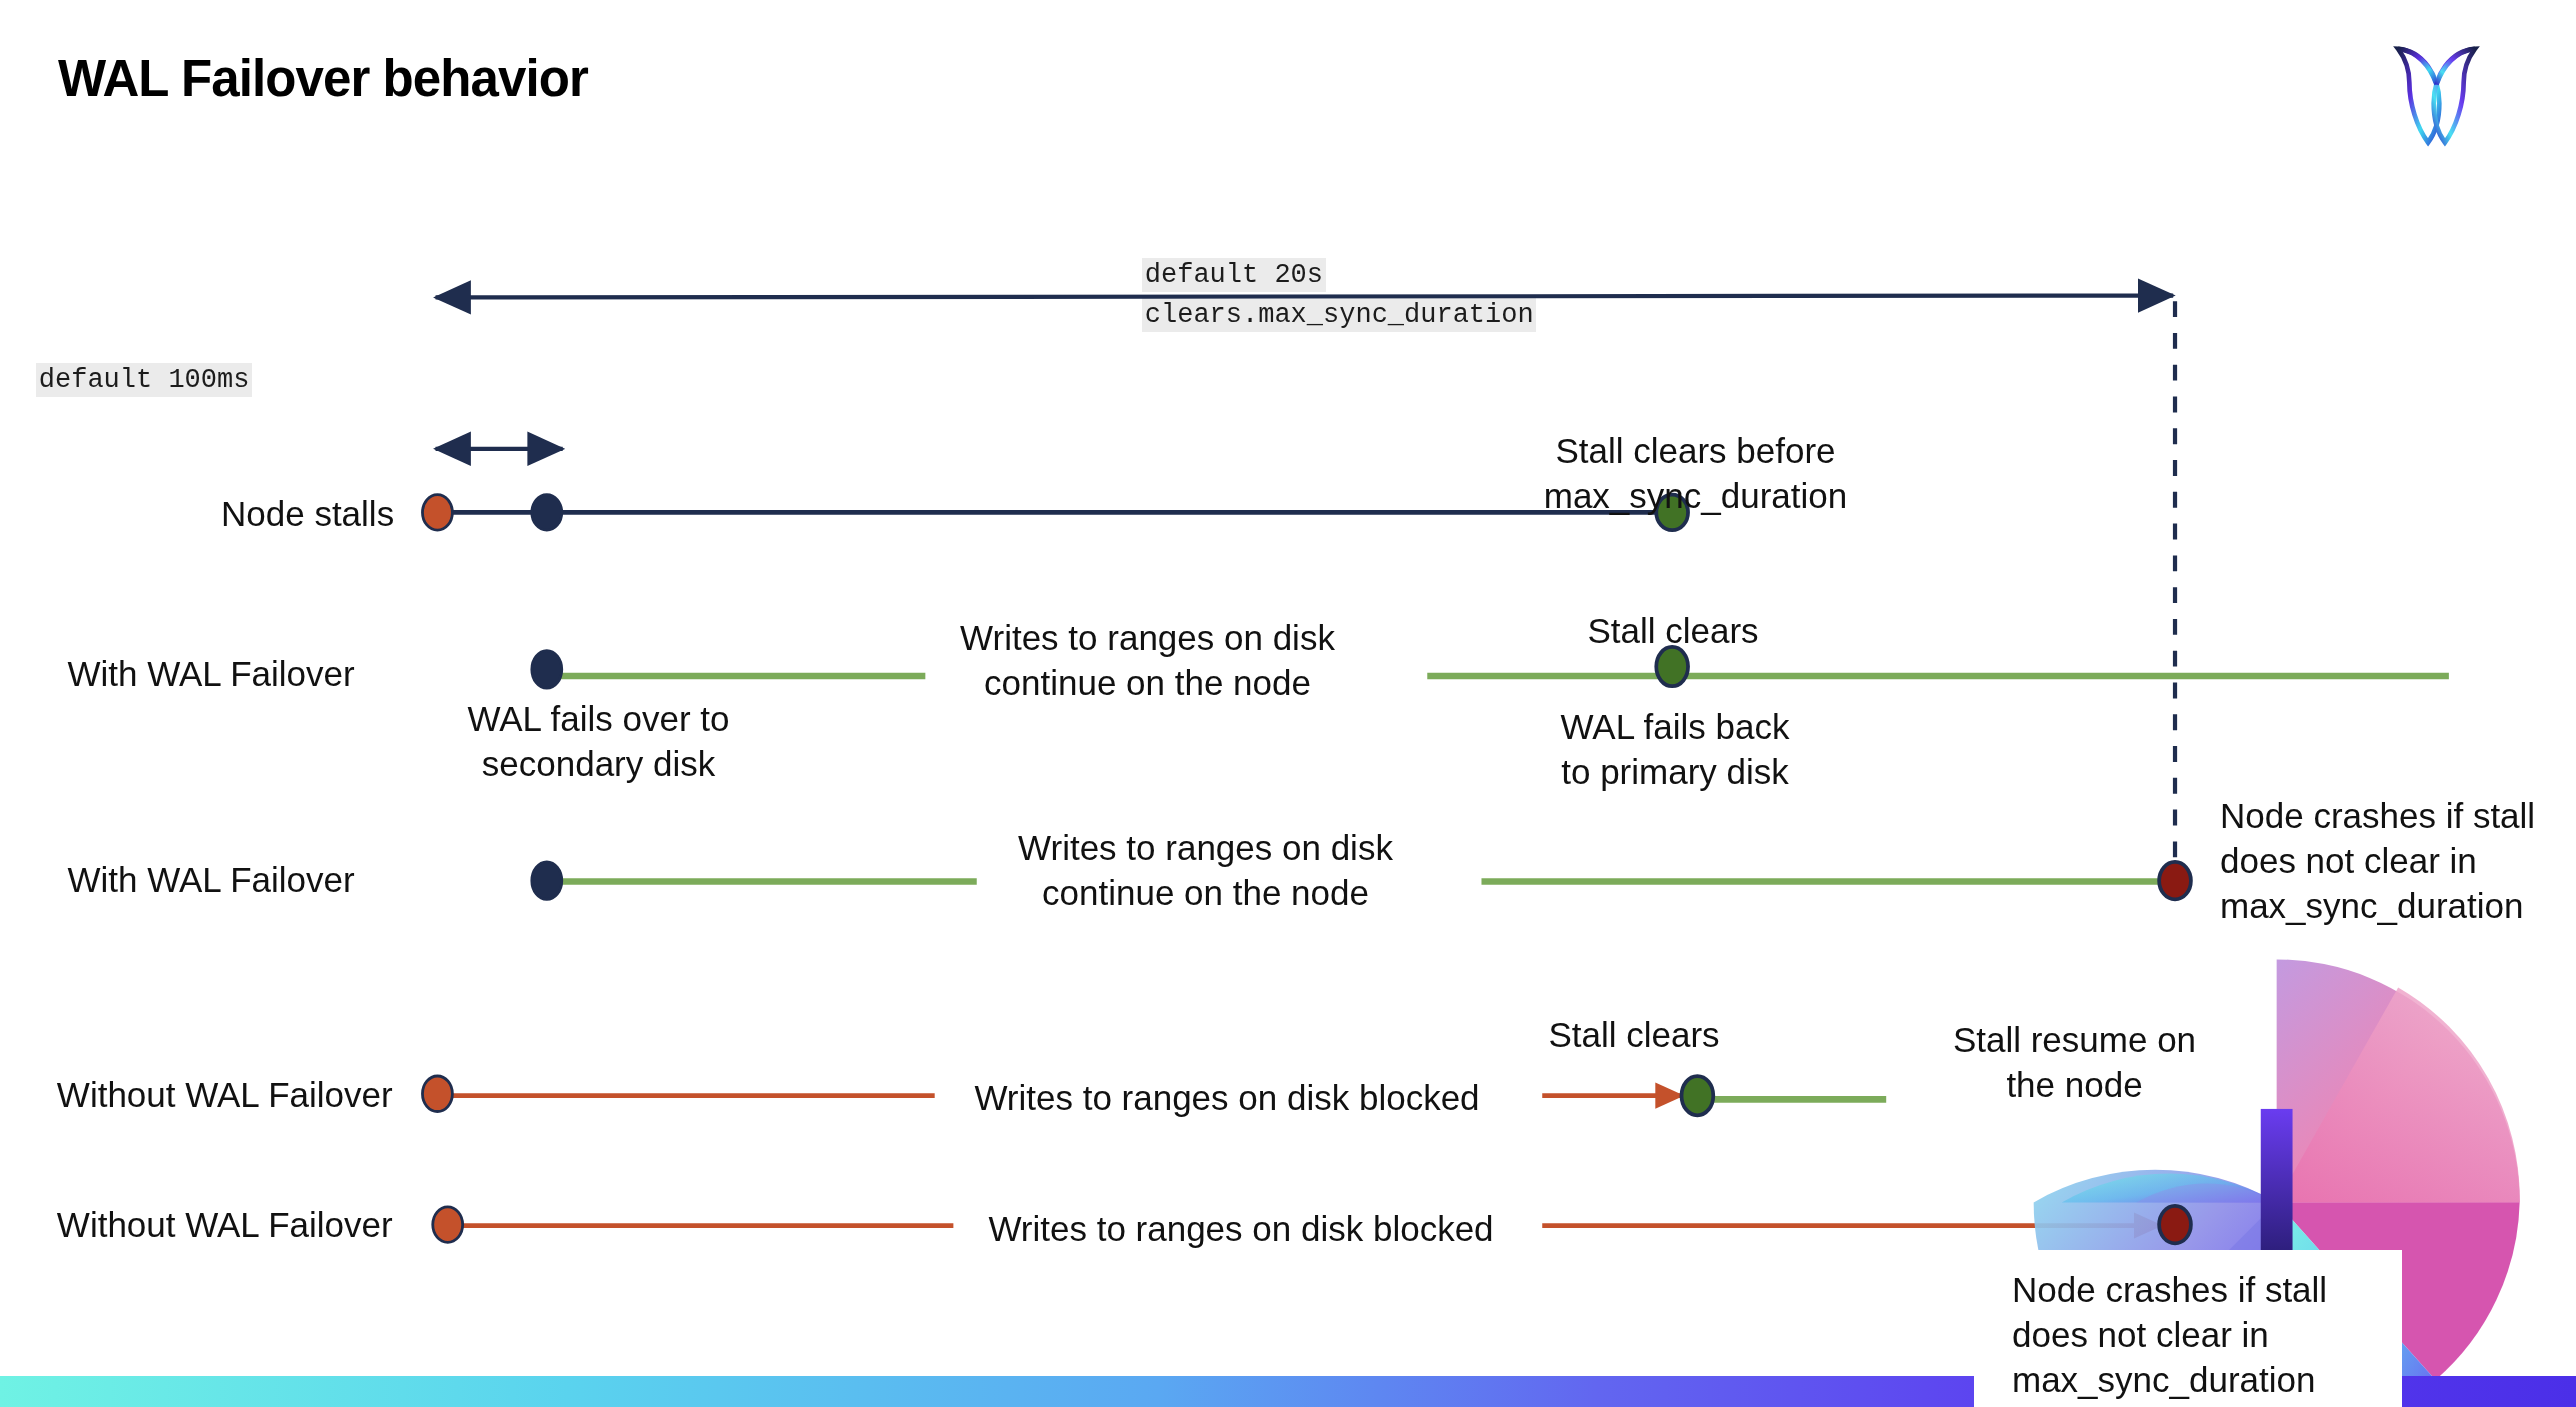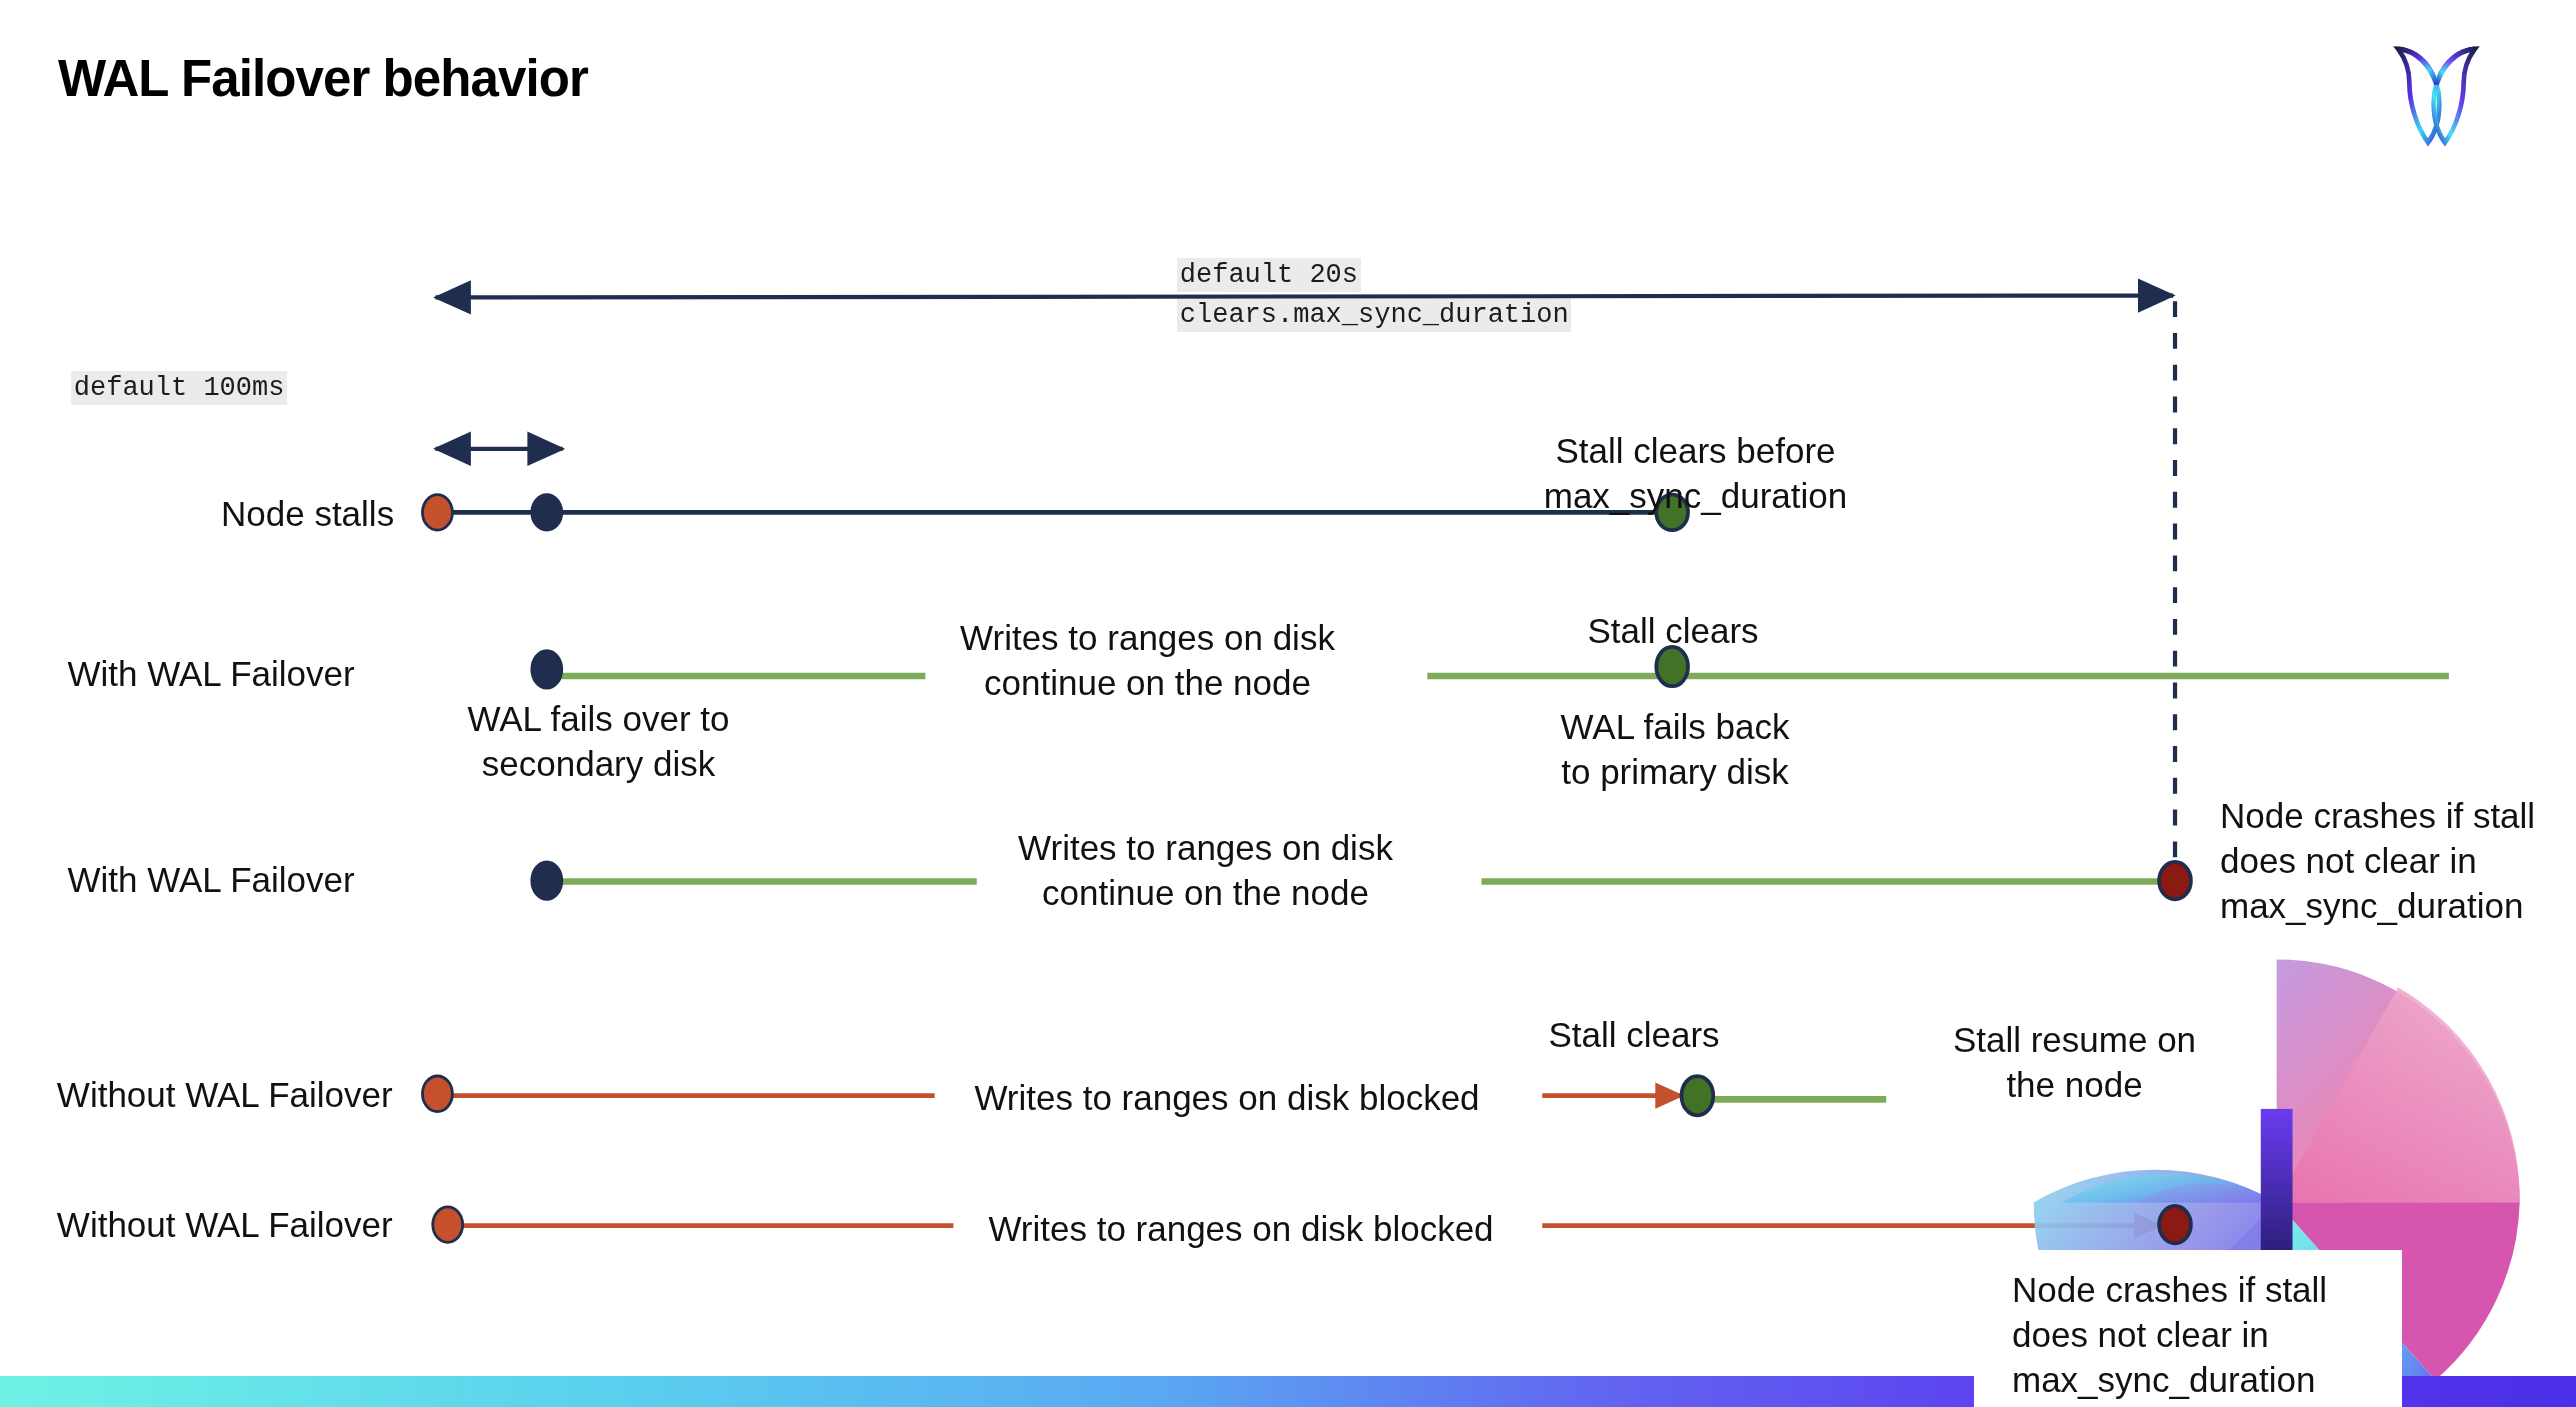--- a/index.html
+++ b/index.html
@@ -47,24 +47,23 @@
     position: absolute;
     font-family: "Liberation Mono", "DejaVu Sans Mono", monospace;
     font-size: 27px;
     line-height: 40px;
     color: #1c1c1c;
     white-space: nowrap;
   }
   .code-label span {
     background: #ebebeb;
     padding: 1.9px 2.8px;
-    margin-left: 35px;
   }
   #code-max-sync { left: 1142px; top: 255px; }
-  #code-unhealthy { left: 36px; top: 368px; }
+  #code-unhealthy { left: 36px; top: 360px; }
 
   
   .row-label {
     position: absolute;
     font-size: 35px;
     color: #111111;
     white-space: nowrap;
     text-align: right;
   }
 

